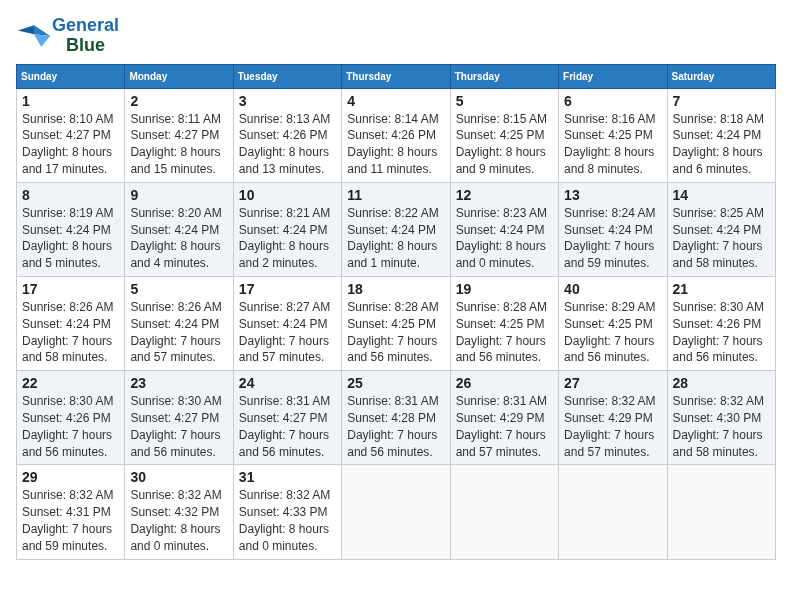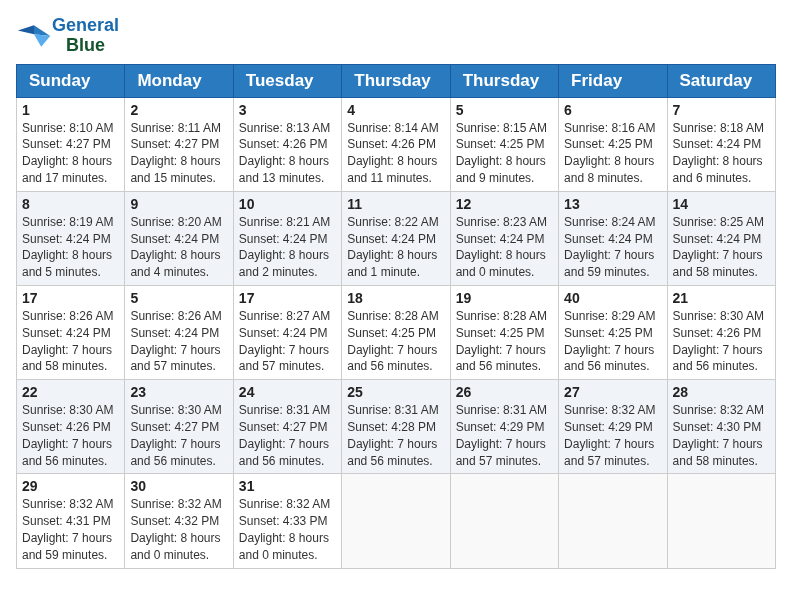--- a/index.html
+++ b/index.html
@@ -47,23 +47,23 @@
       color: #555;
     }
     .calendar {
       width: 100%;
       border-collapse: collapse;
       font-size: 11px;
     }
     .calendar th {
       background: #2a7abf;
       color: #fff;
-      padding: 6px 12px;
+      padding: 6px 4px;
       text-align: left;
-      font-size: 17px;
+      font-size: 10px;
       font-weight: bold;
       border: 1px solid #1a5a9f;
     }
     .calendar td {
       border: 1px solid #ccc;
       vertical-align: top;
       padding: 4px 5px;
       width: 108px;
       min-height: 80px;
       background: #fff;

